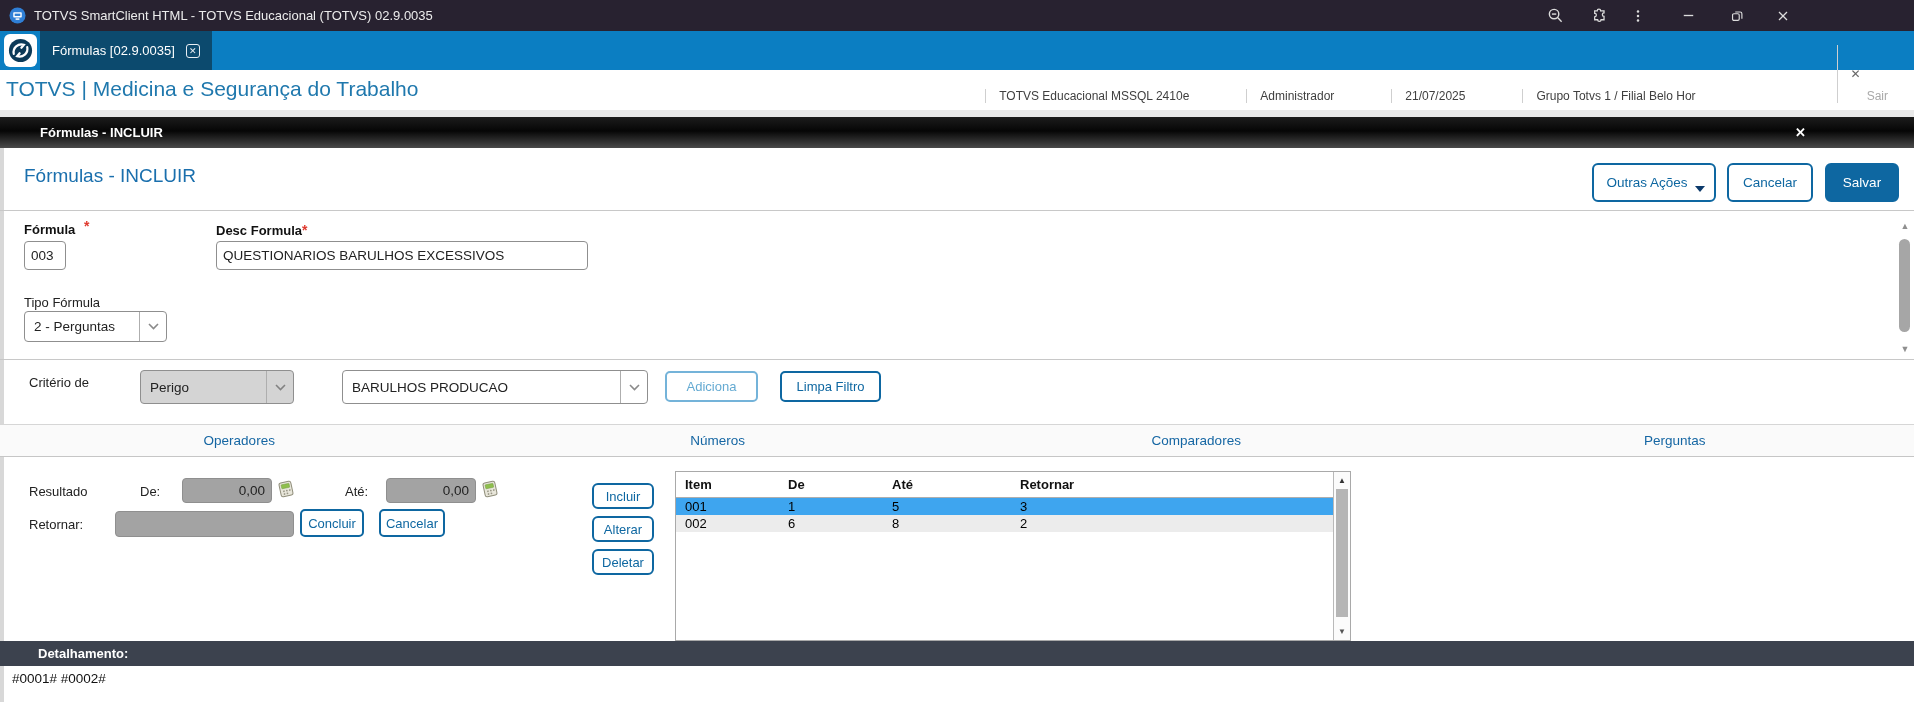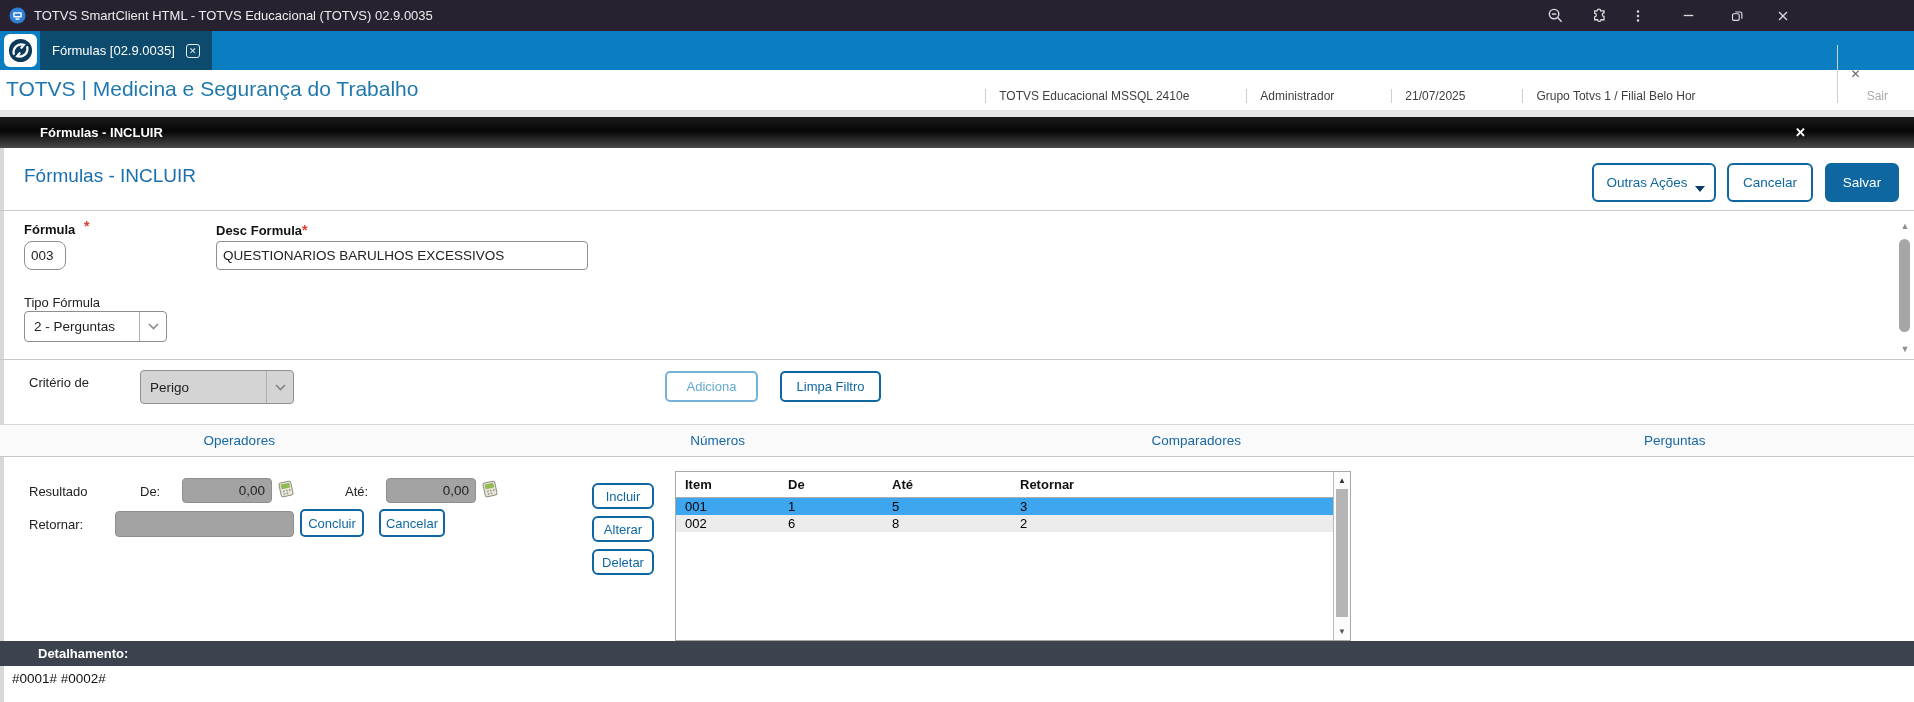--- a/index.html
+++ b/index.html
@@ -57,21 +57,21 @@
 
   .lbl { position:absolute; font-size:13px; color:#222; white-space:nowrap; }
   .lbl.b { font-weight:700; color:#111; }
   .star { color:#e03a2f; font-weight:700; font-size:14px; }
   #star-formula { position:absolute; left:84px; top:70px; }
 
   .txt { position:absolute; border:1px solid #8f8f8f; border-radius:4px; background:#fff; color:#222;
          font-size:13.5px; font-family:"Liberation Sans",sans-serif; padding:0 6px; outline:none; }
   .txt.gray { background:#a3a3a3; }
   #lbl-formula { left:24px; top:74px; }
-  #inp-formula { left:24px; top:93px; width:42px; height:29px;border-radius:8px; }
+  #inp-formula { left:24px; top:93px; width:42px; height:29px; }
   #lbl-desc { left:216px; top:74px; }
   #inp-desc { left:216px; top:93px; width:372px; height:29px; }
   #lbl-tipo { left:24px; top:147px; }
   #sel-tipo { left:24px; top:163px; width:143px; height:31px; }
 
   .selectbox { position:absolute; border:1px solid #8f8f8f; border-radius:4px; background:#fff;
                display:flex; align-items:center; padding-left:9px; font-size:13.5px; color:#222; }
   .selectbox .chev { position:absolute; right:0; top:0; bottom:0; width:27px; border-left:1px solid #aeaeae;
                      display:flex; align-items:center; justify-content:center; }
   .selectbox.gray { background:#d4d4d4; }
@@ -258,20 +258,28 @@
     <div id="vs1-thumb"></div>
     <span class="vsarrow" id="vs1-down">▼</span>
 
     <div class="hr" id="hr2"></div>
 
     <span class="lbl" id="lbl-criterio">Critério de</span>
     <div class="selectbox gray" id="sel-perigo">
       <span>Perigo</span>
       <span class="chev">
           <svg width="11" height="7" viewBox="0 0 11 7" fill="none" stroke="#828282" stroke-width="1.6">
+            <polyline points="1,1 5.5,5.5 10,1"></polyline>
+          </svg>
+        </span>
+    </div>
+    <div class="selectbox" id="sel-barulhos">
+      <span>BARULHOS PRODUCAO</span>
+      <span class="chev">
+          <svg width="11" height="7" viewBox="0 0 11 7" fill="none" stroke="#8a8a8a" stroke-width="1.6">
             <polyline points="1,1 5.5,5.5 10,1"></polyline>
           </svg>
         </span>
     </div>
     <button class="btn2" id="btn-adiciona">Adiciona</button>
     <button class="btn2" id="btn-limpa">Limpa Filtro</button>
 
     <div class="tabsbar">
       <div class="tab">Operadores</div>
       <div class="tab">Números</div>

